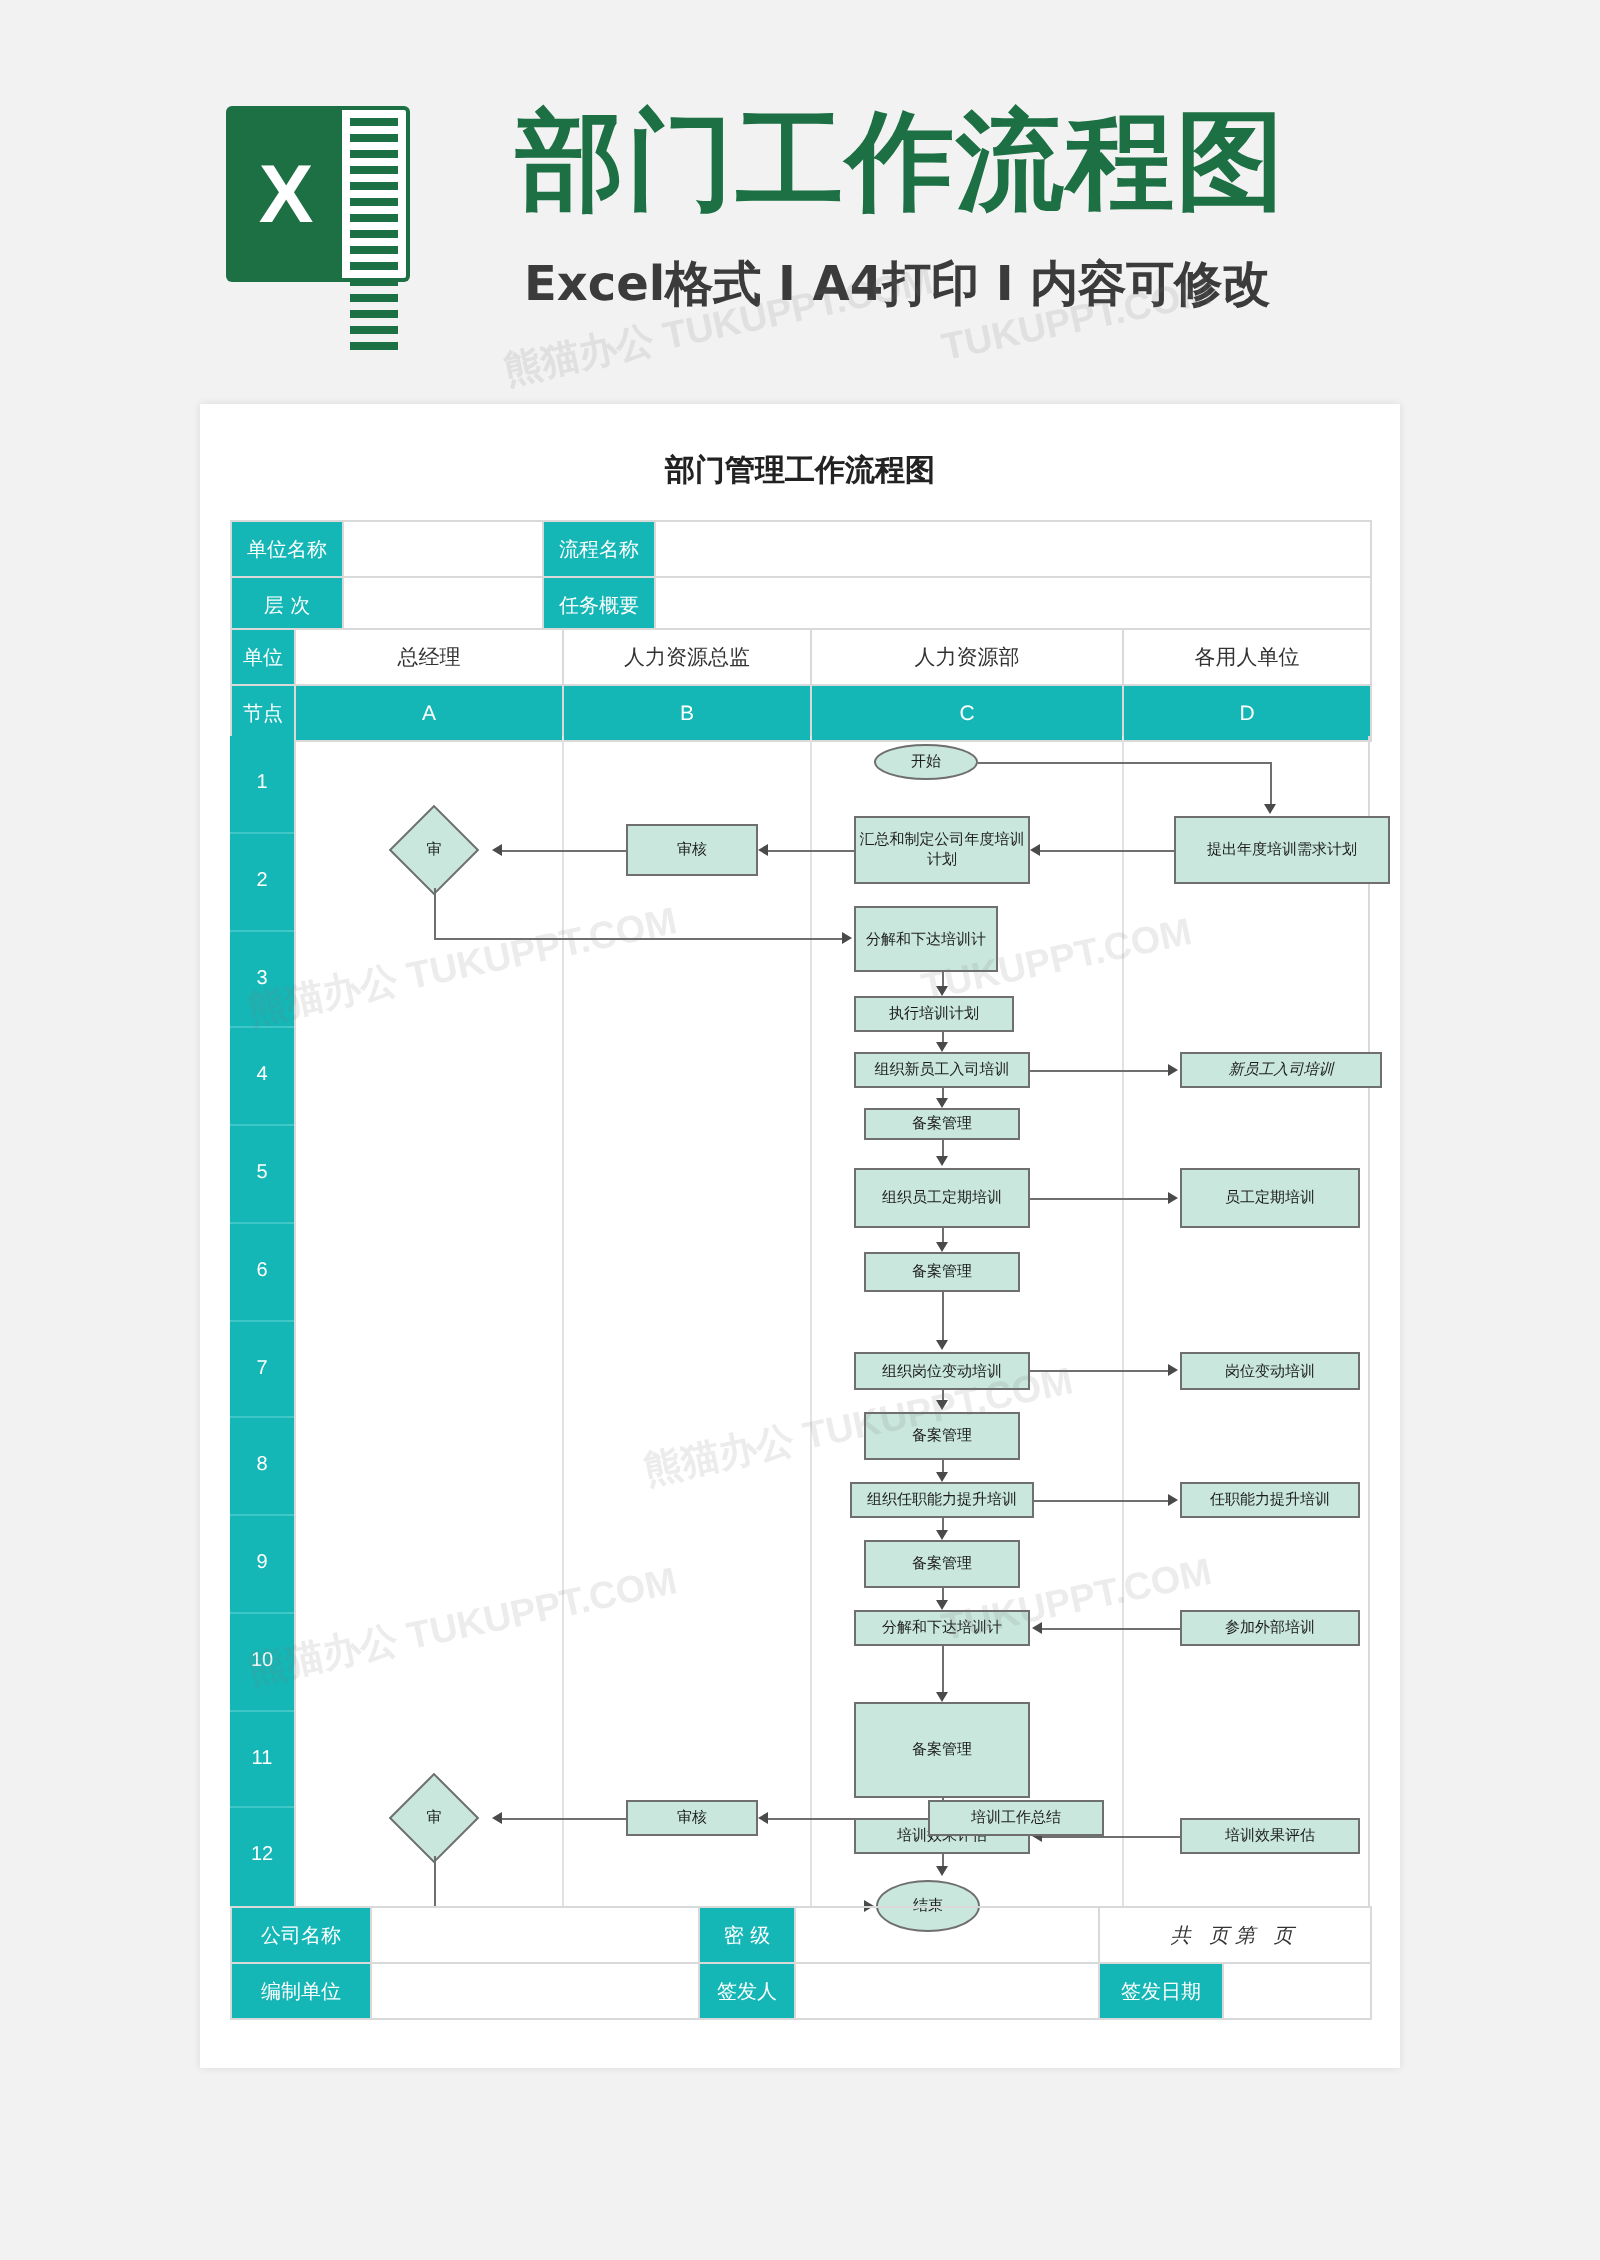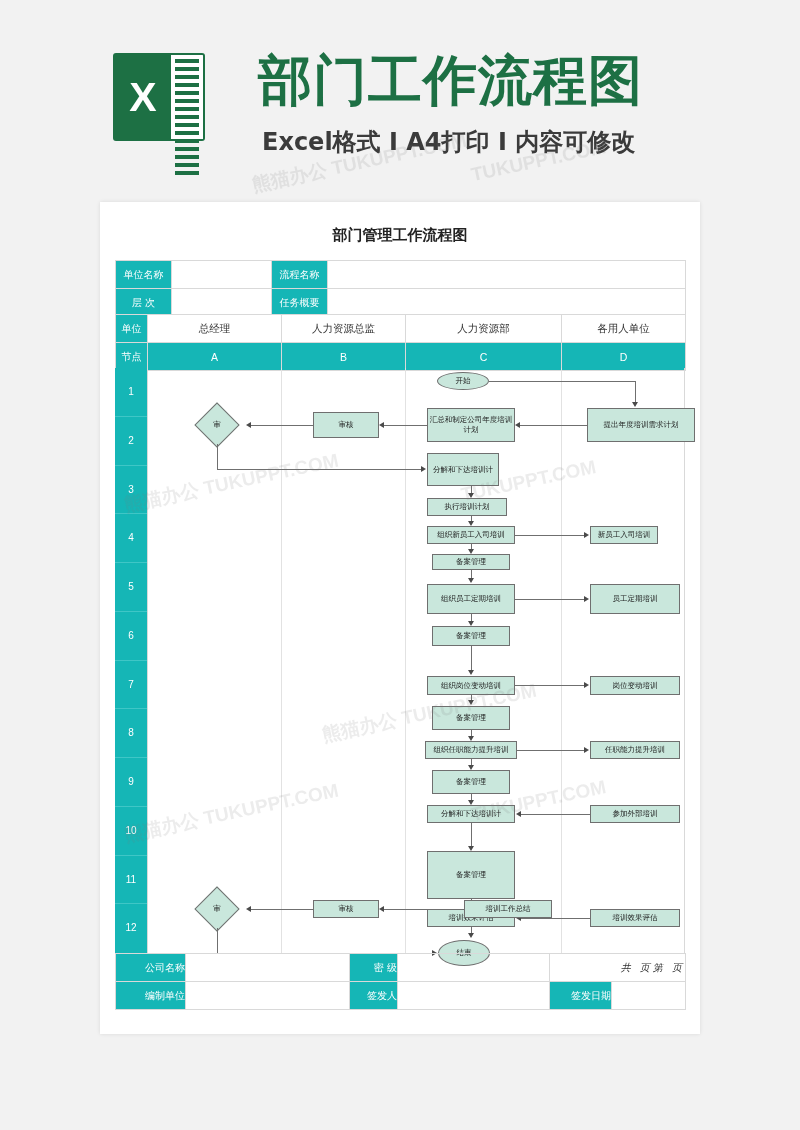--- a/index.html
+++ b/index.html
@@ -76,21 +76,21 @@
   .lnv{width:1px;}
   .ar{position:absolute;width:0;height:0;}
   .ar-d{border-left:3.5px solid transparent;border-right:3.5px solid transparent;border-top:5px solid #4a4a4a;}
   .ar-l{border-top:3.5px solid transparent;border-bottom:3.5px solid transparent;border-right:5px solid #4a4a4a;}
   .ar-r{border-top:3.5px solid transparent;border-bottom:3.5px solid transparent;border-left:5px solid #4a4a4a;}
 
   
   .ftbl{position:absolute;left:15px;top:751px;width:570px;border-collapse:collapse;
         table-layout:fixed;}
   .ftbl td{border:1px solid #d9d9d9;height:27px;font-size:10px;color:#333;
-           font-family:"DejaVu Sans",sans-serif;text-align:right;padding:0;}
+           font-family:"DejaVu Sans",sans-serif;text-align:center;padding:0;}
   .ftbl td.teal{background:#15B6B6;color:#fff;}
   .pg{font-size:10px;color:#333;letter-spacing:3px;font-style:italic;}
 
   
   .wm{position:absolute;color:rgba(120,120,120,.14);font-size:19px;font-weight:bold;
       font-family:"Liberation Sans",sans-serif;white-space:nowrap;
       transform:rotate(-12deg);pointer-events:none;user-select:none;}
 </style>
 </head>
 <body>
@@ -237,21 +237,21 @@
       <div class="ar ar-d" style="left:320.5px;top:125px;"></div>
 
       <div class="node-box" style="left:280px;top:130px;width:80px;height:18px;">执行培训计划</div>
       <div class="ln lnv" style="left:324px;top:148px;height:7px;"></div>
       <div class="ar ar-d" style="left:320.5px;top:153px;"></div>
 
       <div class="node-box" style="left:280px;top:158px;width:88px;height:18px;">组织新员工入司培训</div>
 
       <div class="ln lnh" style="left:368px;top:167px;width:72px;"></div>
       <div class="ar ar-r" style="left:437px;top:163.5px;"></div>
-      <div class="node-box" style="left:443px;top:158px;width:68px;height:18px;">新员工入司培训</div>
+      <div class="node-box" style="left:443px;top:158px;width:101px;height:18px;font-style:italic;">新员工入司培训</div>
       <div class="ln lnv" style="left:324px;top:176px;height:7px;"></div>
       <div class="ar ar-d" style="left:320.5px;top:181px;"></div>
 
       <div class="node-box" style="left:285px;top:186px;width:78px;height:16px;">备案管理</div>
       <div class="ln lnv" style="left:324px;top:202px;height:10px;"></div>
       <div class="ar ar-d" style="left:320.5px;top:210px;"></div>
 
       <div class="node-box" style="left:280px;top:216px;width:88px;height:30px;">组织员工定期培训</div>
       <div class="ln lnh" style="left:368px;top:231px;width:72px;"></div>
       <div class="ar ar-r" style="left:437px;top:227.5px;"></div>

